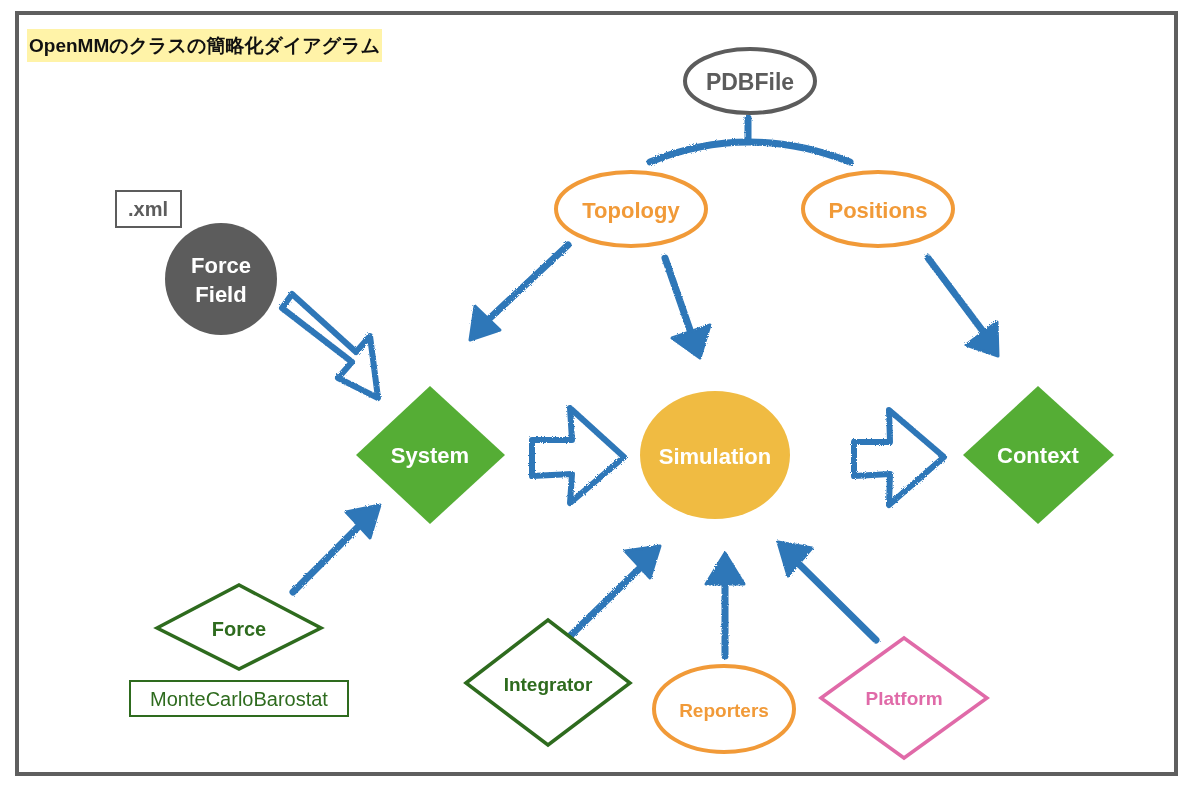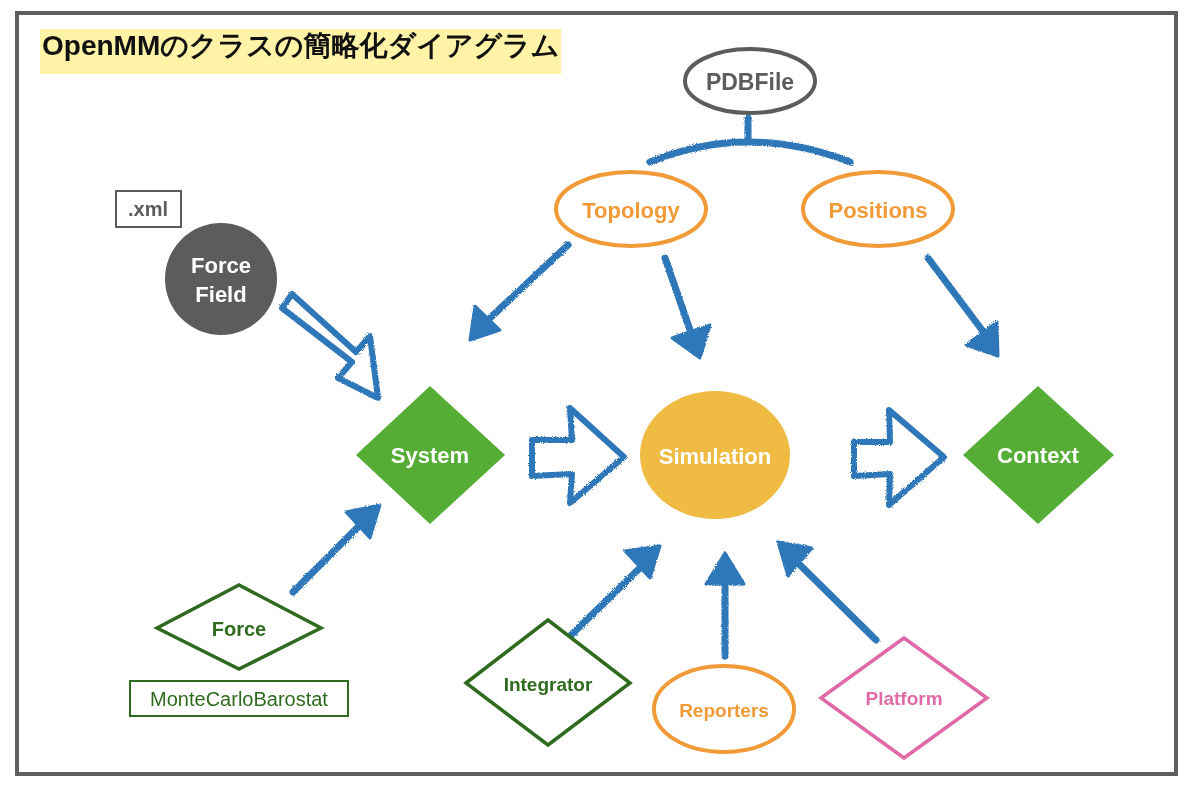--- a/index.html
+++ b/index.html
@@ -1,21 +1,21 @@
 <!DOCTYPE html>
 <html><head>
 <meta charset="utf-8">
 <style>
   html, body { margin: 0; padding: 0; background: #ffffff; }
   body { width: 1200px; height: 797px; position: relative; overflow: hidden;
          font-family: "Liberation Sans", "DejaVu Sans", sans-serif; }
   #frame { position: absolute; left: 15px; top: 11px; width: 1163px; height: 765px;
            border: 4px solid #5f5f5f; box-sizing: border-box; background: #fff; }
-  #title { position: absolute; left: 40px; top: 29px; height: 45px; padding: 0 2px;
-           background: #fff3a8; font-size: 28px; font-weight: bold; line-height: 33px;
+  #title { position: absolute; left: 27px; top: 29px; height: 33px; padding: 0 2px;
+           background: #fff3a8; font-size: 19px; font-weight: bold; line-height: 33px;
            color: #111; letter-spacing: 0px; white-space: nowrap; }
   svg#diagram { position: absolute; left: 0; top: 0; }
   .lbl { font-family: "Liberation Sans", "DejaVu Sans", sans-serif; font-weight: bold; }
 </style>
 </head>
 <body>
 
 <div id="frame"></div>
 <div id="title">OpenMMのクラスの簡略化ダイアグラム</div>
 

